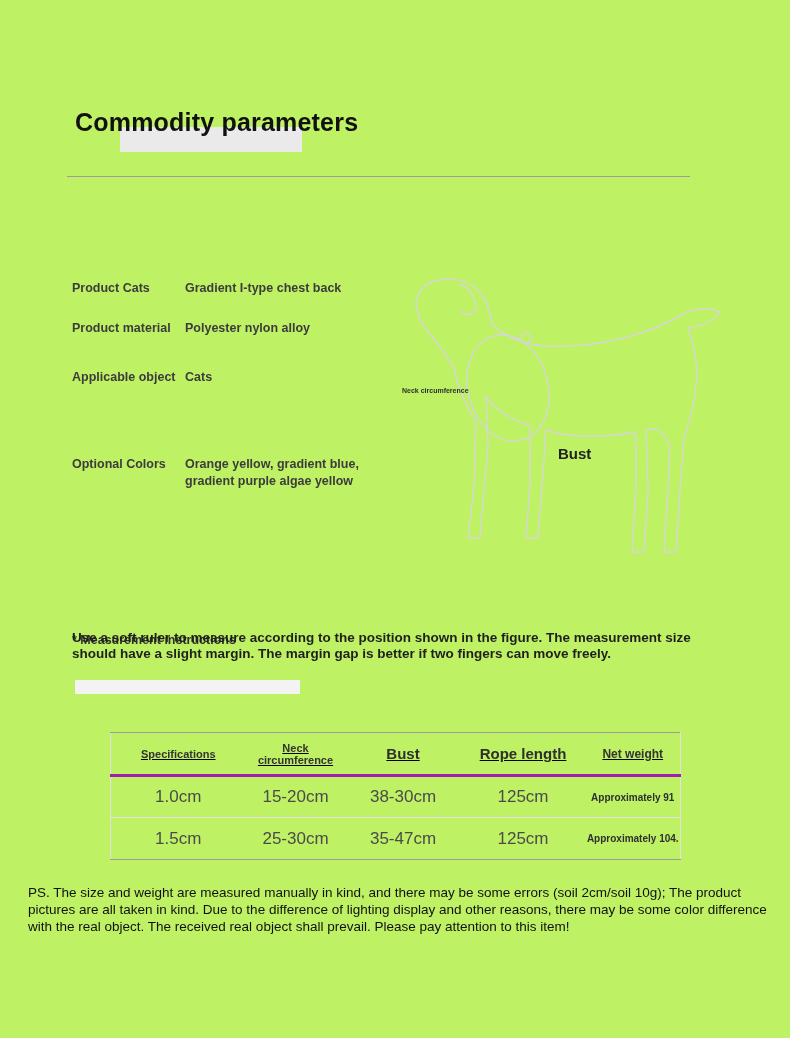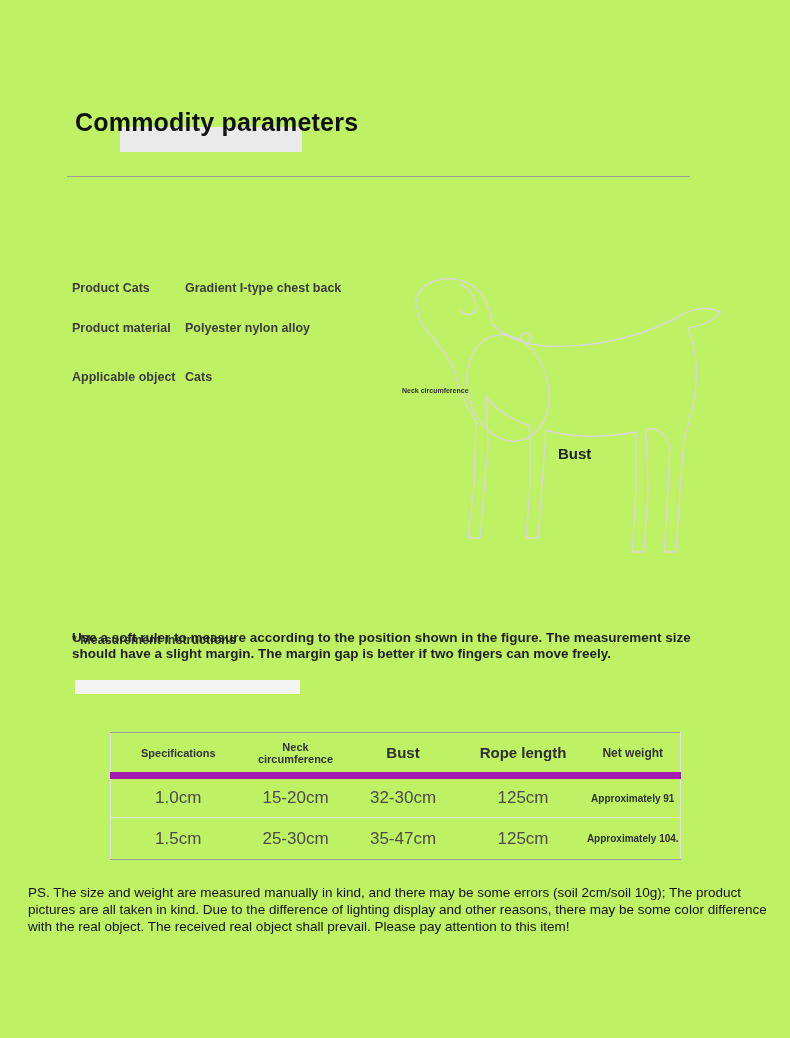--- a/index.html
+++ b/index.html
@@ -21,21 +21,21 @@
   .figure svg { position:absolute; left:0; top:0; }
   .neck-label { position:absolute; left:4px; top:111px; font-size:7px; font-weight:700; color:#2f2f2f; white-space:nowrap; }
   .bust-label { position:absolute; left:160px; top:169px; font-size:15px; font-weight:700; color:#222; }
 
   .measure-heading { position:absolute; left:72px; top:633px; font-size:12.5px; font-weight:700; color:#2f2f2f; }
   .measure-body { position:absolute; left:72px; top:630px; width:625px; font-size:13.5px; line-height:16px; font-weight:700; color:#1f1f1f; }
 
   .size-table { position:absolute; left:110px; top:732px; width:570px; border-collapse:collapse; table-layout:fixed;
                 border-top:1px solid #9a9a9a; border-bottom:1px solid #9a9a9a;
                 border-left:1px solid #e0e0e0; border-right:1px solid #e0e0e0; }
-  .size-table thead tr { height:43px; border-bottom:7px solid #a21caf; }
+  .size-table thead tr { height:43px; border-bottom:3px solid #a21caf;text-decoration:underline; }
   .size-table tbody tr { height:42px; }
   .size-table tbody tr:first-child { border-bottom:1px solid #e3e3e3;margin-left:24px; }
   .size-table th, .size-table td { text-align:center; vertical-align:middle; }
   .h-sm { font-size:11px; font-weight:700; color:#333; }
   .h-lg { font-size:15px; font-weight:700; color:#2e2e2e; }
   .h-md { font-size:12px; font-weight:700; color:#333; }
   .cell { font-size:17px; font-weight:400; color:#4b4b4b; }
   .net-cell { font-size:10px; font-weight:700; color:#2f2f2f; }
 
   .footer-note { position:absolute; left:28px; top:884px; width:742px; font-size:13.5px; line-height:17px; font-weight:400; color:#111; }
@@ -53,20 +53,24 @@
     <div class="spec-label">Product Cats</div>
     <div class="spec-value">Gradient I-type chest back</div>
   </div>
   <div class="spec-row" style="top:320px">
     <div class="spec-label">Product material</div>
     <div class="spec-value">Polyester nylon alloy</div>
   </div>
   <div class="spec-row" style="top:369px">
     <div class="spec-label">Applicable object</div>
     <div class="spec-value">Cats</div>
+  </div>
+  <div class="spec-row" style="top:456px">
+    <div class="spec-label">Optional Colors</div>
+    <div class="spec-value">Orange yellow, gradient blue, gradient purple algae yellow</div>
   </div>
 
   <div class="figure">
     <svg width="332" height="292" viewBox="0 0 332 292" fill="none" stroke="#d6d6d6" stroke-width="1.4" stroke-linejoin="round" stroke-linecap="round">
 
       <path d="M20,36
                C14,24 22,10 36,5
                C52,0 70,4 80,14
                C88,22 92,34 94,48
                C106,60 124,68 146,70
@@ -114,21 +118,21 @@
         <th class="h-sm">Neck circumference</th>
         <th class="h-lg">Bust</th>
         <th class="h-lg">Rope length</th>
         <th class="h-md">Net weight</th>
       </tr>
     </thead>
     <tbody>
       <tr>
         <td class="cell">1.0cm</td>
         <td class="cell">15-20cm</td>
-        <td class="cell">32-30cm</td>
+        <td class="cell">38-30cm</td>
         <td class="cell">125cm</td>
         <td class="net-cell">Approximately 91</td>
       </tr>
       <tr>
         <td class="cell">1.5cm</td>
         <td class="cell">25-30cm</td>
         <td class="cell">35-47cm</td>
         <td class="cell">125cm</td>
         <td class="net-cell">Approximately 104.</td>
       </tr>

